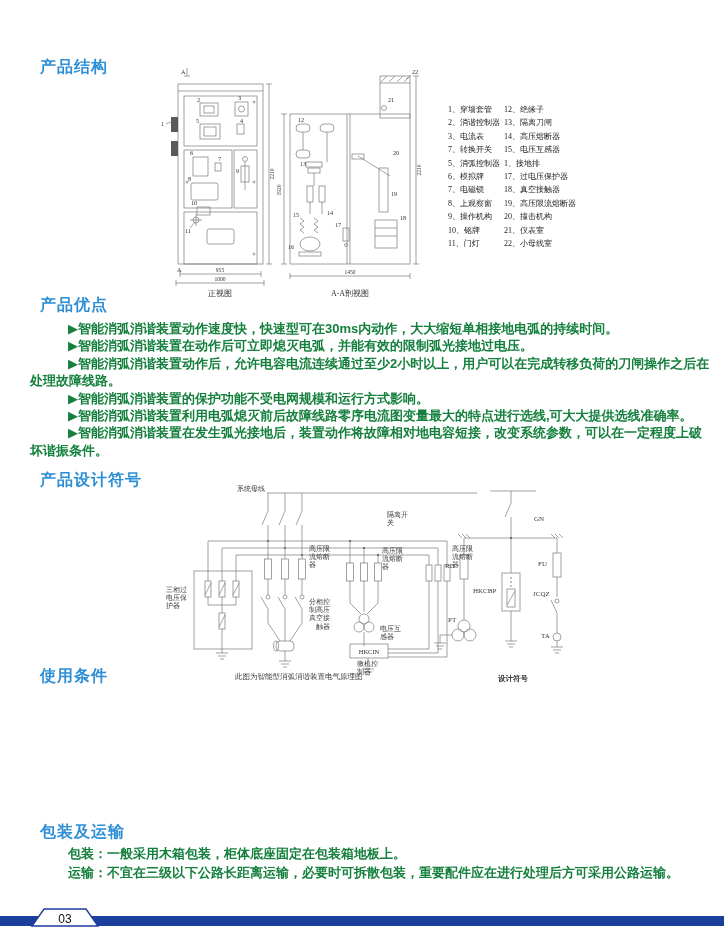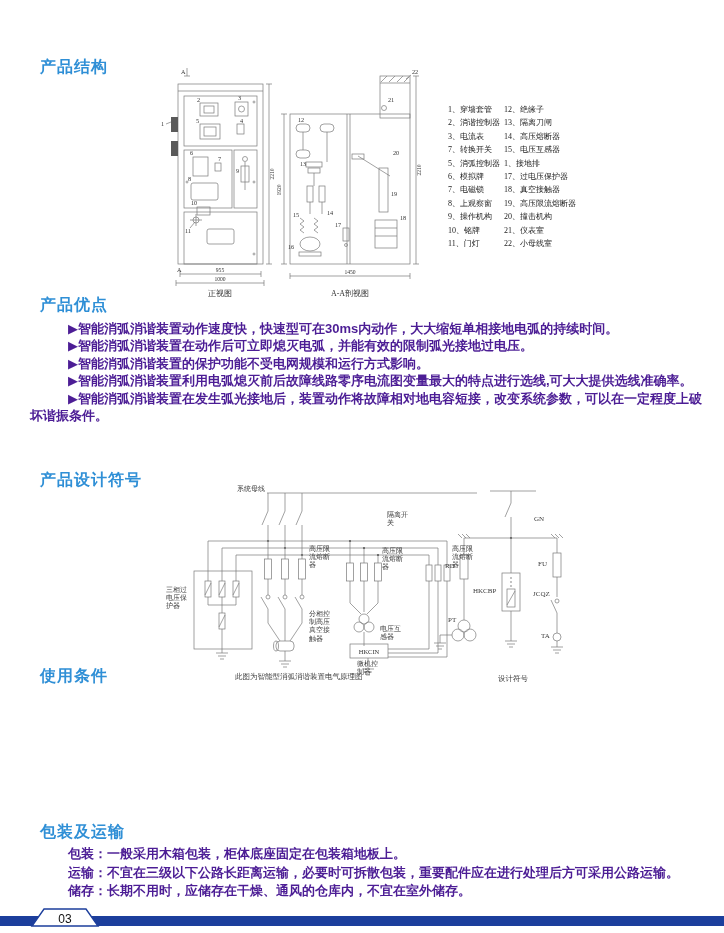--- a/index.html
+++ b/index.html
@@ -1,20 +1,20 @@
 <!DOCTYPE html>
 <html><head>
 <meta charset="utf-8">
 <style>
   html,body{margin:0;padding:0;background:#e8e8e8;}
   .page{position:relative;width:724px;height:933px;background:#fff;overflow:hidden;
         font-family:"Liberation Sans","DejaVu Sans",sans-serif;color:#1a1a1a;}
   .sec-title{position:absolute;font-size:16px;font-weight:bold;color:#2f8fd6;letter-spacing:1px;}
   .textblock{position:absolute;left:30px;width:684px;}
-  .textblock p{margin:0;font-size:13px;font-weight:bold;line-height:17.4px;text-indent:38px;color:#4c1d95;}
+  .textblock p{margin:0;font-size:13px;font-weight:bold;line-height:17.4px;text-indent:38px;color:#15803d;}
   .pack p{text-indent:0;line-height:18.6px;}
   .legend{position:absolute;left:448px;top:103px;display:grid;grid-template-columns:56px auto;
           font-family:"Liberation Serif","DejaVu Serif",serif;font-size:8px;line-height:13.4px;color:#222;}
   .diag line,.diag rect,.diag circle,.diag ellipse,.diag polyline,.diag path{stroke:#7a7a7a;fill:none;stroke-width:.7;}
   .diag .dk{fill:#5a5a5a;stroke:none;}
   .diag text{fill:#333;stroke:none;font-family:"Liberation Serif","DejaVu Serif",serif;}
   .co{font-size:6.2px;}
   .dm{font-size:5.6px;}
   .vl{font-size:8px;}
   .circuit{position:absolute;left:30px;top:483px;width:690px;height:212px;}
@@ -186,20 +186,21 @@
     <span>10、铭牌</span>
       <span>21、仪表室</span>
     <span>11、门灯</span>
       <span>22、小母线室</span>
   </div>
 
   <div class="sec-title" style="left:40px;top:295px;">产品优点</div>
   <div class="textblock" style="top:320px;">
     <p>▶智能消弧消谐装置动作速度快，快速型可在30ms内动作，大大缩短单相接地电弧的持续时间。</p>
     <p>▶智能消弧消谐装置在动作后可立即熄灭电弧，并能有效的限制弧光接地过电压。</p>
+    <p>▶智能消弧消谐装置动作后，允许电容电流连续通过至少2小时以上，用户可以在完成转移负荷的刀闸操作之后在处理故障线路。</p>
     <p>▶智能消弧消谐装置的保护功能不受电网规模和运行方式影响。</p>
     <p>▶智能消弧消谐装置利用电弧熄灭前后故障线路零序电流图变量最大的特点进行选线,可大大提供选线准确率。</p>
     <p>▶智能消弧消谐装置在发生弧光接地后，装置动作将故障相对地电容短接，改变系统参数，可以在一定程度上破坏谐振条件。</p>
   </div>
 
   <div class="sec-title" style="left:40px;top:470px;">产品设计符号</div>
 
   <div class="circuit">
     <svg class="diag" width="690" height="212" viewBox="0 0 690 212">
 
@@ -367,46 +368,45 @@
 器</div>
     <div class="clabel" style="left:352px;top:64px;">高压限
 流熔断
 器</div>
     <div class="clabel" style="left:422px;top:62px;">高压限
 流熔断
 器</div>
     <div class="clabel" style="left:136px;top:103px;">三相过
 电压保
 护器</div>
-    <div class="clabel" style="left:279px;top:127px;">分相控
+    <div class="clabel" style="left:279px;top:115px;text-align:right;">分相控
 制高压
 真空接
 触器</div>
     <div class="clabel" style="left:350px;top:142px;">电压互
 感器</div>
     <div class="clabel" style="left:327px;top:177px;">微机控
 制器</div>
     <div class="ccaption" style="left:205px;top:189px;font-family:Liberation Serif, serif;">此图为智能型消弧消谐装置电气原理图</div>
     <div class="clabel" style="left:487px;top:32px;padding-left:17px;">GN</div>
     <div class="clabel" style="left:415px;top:79px;">RD</div>
     <div class="clabel" style="left:418px;top:133px;">PT</div>
     <div class="clabel" style="left:443px;top:104px;">HKCBP</div>
     <div class="clabel" style="left:508px;top:77px;">FU</div>
     <div class="clabel" style="left:503px;top:107px;">JCQZ</div>
     <div class="clabel" style="left:511px;top:149px;">TA</div>
-    <div class="ccaption" style="left:468px;top:191px;">设计符号</div>
+    <div class="ccaption" style="left:468px;top:191px;font-weight:bold;">设计符号</div>
   </div>
 
   <div class="sec-title" style="left:40px;top:666px;">使用条件</div>
 
   <div class="sec-title" style="left:40px;top:822px;">包装及运输</div>
   <div class="textblock pack" style="left:68px;top:845px;width:646px;">
     <p>包装：一般采用木箱包装，柜体底座固定在包装箱地板上。</p>
     <p>运输：不宜在三级以下公路长距离运输，必要时可拆散包装，重要配件应在进行处理后方可采用公路运输。</p>
-    <p>储存：长期不用时，应储存在干燥、通风的仓库内，不宜在室外储存。</p>
   </div>
 
   <div class="footer-bar"></div>
   <svg class="pagenum" width="76" height="20" viewBox="0 0 76 20">
     <polygon points="16,1 58,1 70,18 4,18" fill="#ffffff" stroke="#1c3e9c" stroke-width="1.4"></polygon>
     <text x="37" y="15" text-anchor="middle" font-size="12" fill="#111" font-family="Liberation Sans, DejaVu Sans, sans-serif">03</text>
   </svg>
 
 </div>
 

